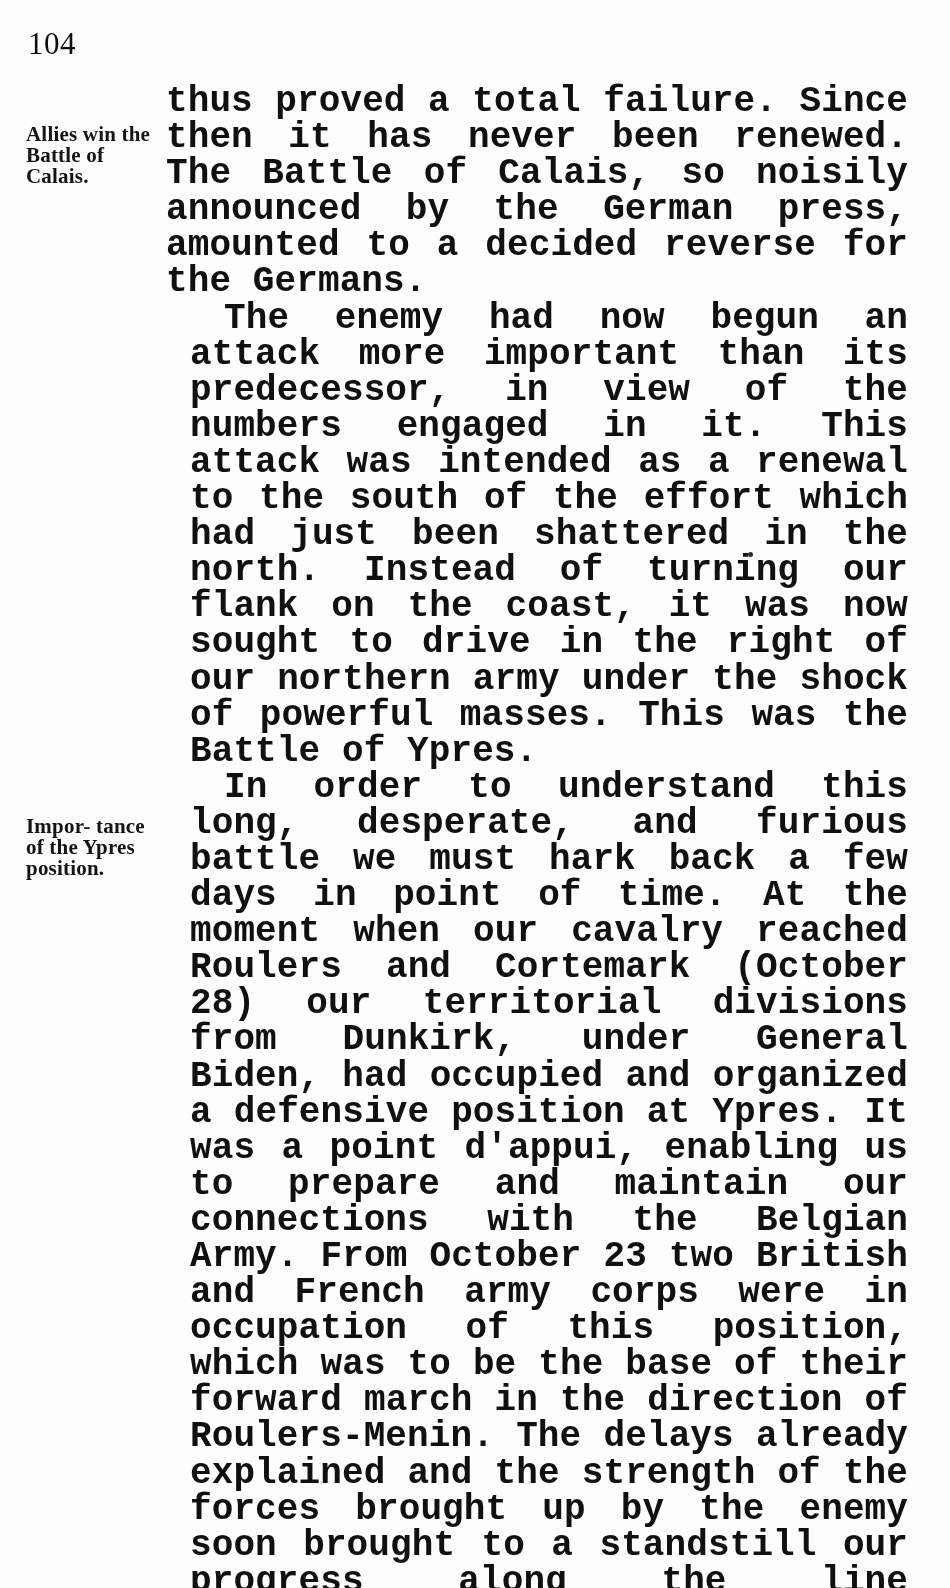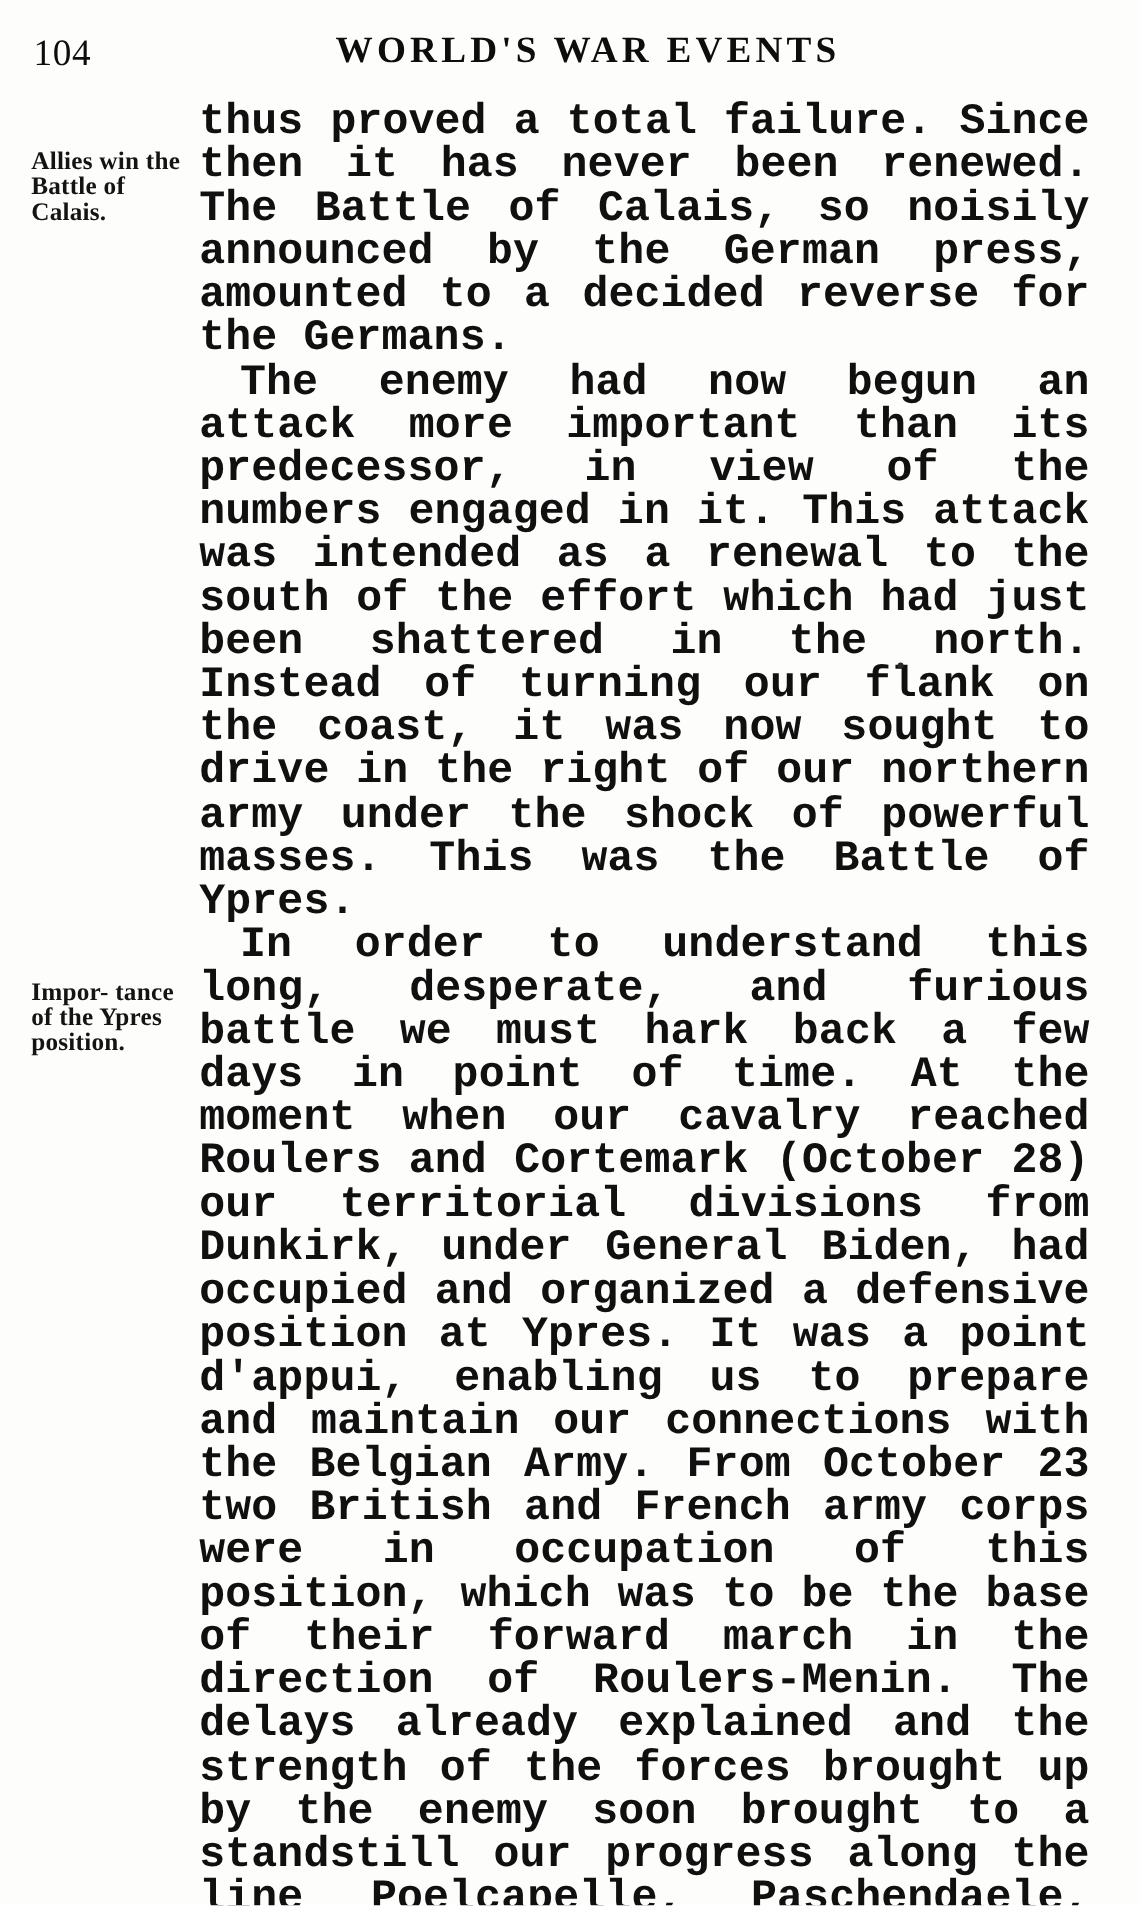--- a/index.html
+++ b/index.html
@@ -77,20 +77,21 @@
     text-justify: inter-word;
     letter-spacing: 0.1px;
     color: #101010;
   }
   .para {
     margin: 0;
     text-indent: 0;
   }
   .para + .para {
     margin-top: 0;
+    margin-left: 24px;
   }
   .indent {
     text-indent: 34px;
   }
   
   .para.cont {
     text-align-last: justify;
   }
   .stray-dot {
     position: absolute;
@@ -102,21 +103,20 @@
     border-radius: 50%;
   }
 </style>
 </head>
 <body>
 
 <div class="page">
 
   <div class="header">
     <div class="folio">104</div>
-    <div class="running-head">WORLD'S WAR EVENTS</div>
   </div>
 
   <div class="sidenote sidenote-1">Allies win the Battle of Calais.</div>
   <div class="sidenote sidenote-2">Impor- tance of the Ypres position.</div>
 
   <div class="column">
     <p class="para">thus proved a total failure. Since then it has never been renewed. The Battle of Calais, so noisily announced by the German press, amounted to a decided reverse for the Germans.</p>
     <p class="para indent">The enemy had now begun an attack more important than its predecessor, in view of the numbers engaged in it. This attack was intended as a renewal to the south of the effort which had just been shattered in the north. Instead of turning our flank on the coast, it was now sought to drive in the right of our northern army under the shock of powerful masses. This was the Battle of Ypres.</p>
     <p class="para indent cont">In order to understand this long, desperate, and furious battle we must hark back a few days in point of time. At the moment when our cavalry reached Roulers and Cortemark (October 28) our territorial divisions from Dunkirk, under General Biden, had occupied and organized a defensive position at Ypres. It was a point d'appui, enabling us to prepare and maintain our connections with the Belgian Army. From October 23 two British and French army corps were in occupation of this position, which was to be the base of their forward march in the direction of Roulers-Menin. The delays already explained and the strength of the forces brought up by the enemy soon brought to a standstill our progress along the line Poelcapelle, Paschendaele, Zandvorde, and Gheluvelt. But in spite of the stoppage here, Ypres was solidly covered, and the connections of all the allied forces were established. Against the line thus formed the German attack was hurled from October 25 to November 13, to the north, the east, and the south of Ypres. From October 26 on the attacks were renewed daily with extraordinary violence, obliging us to employ our reinforcements at the most threatened points as soon</p>
   </div>

